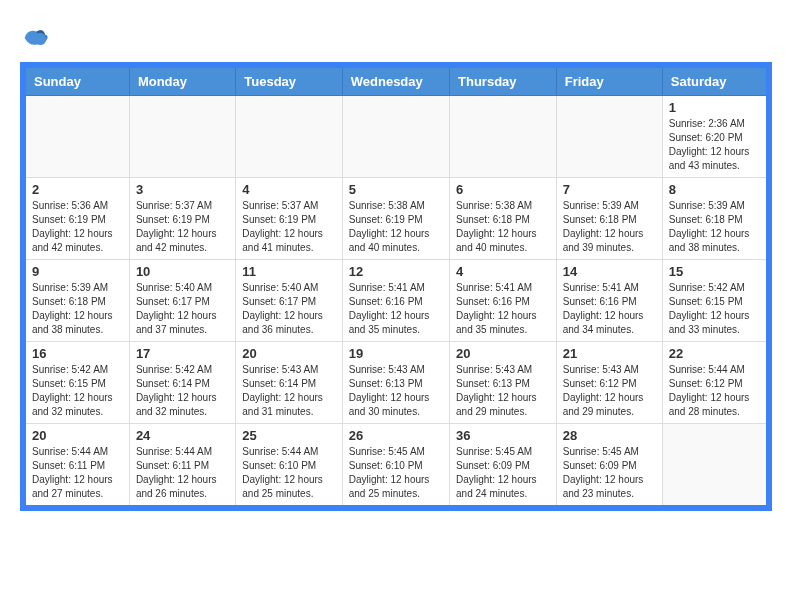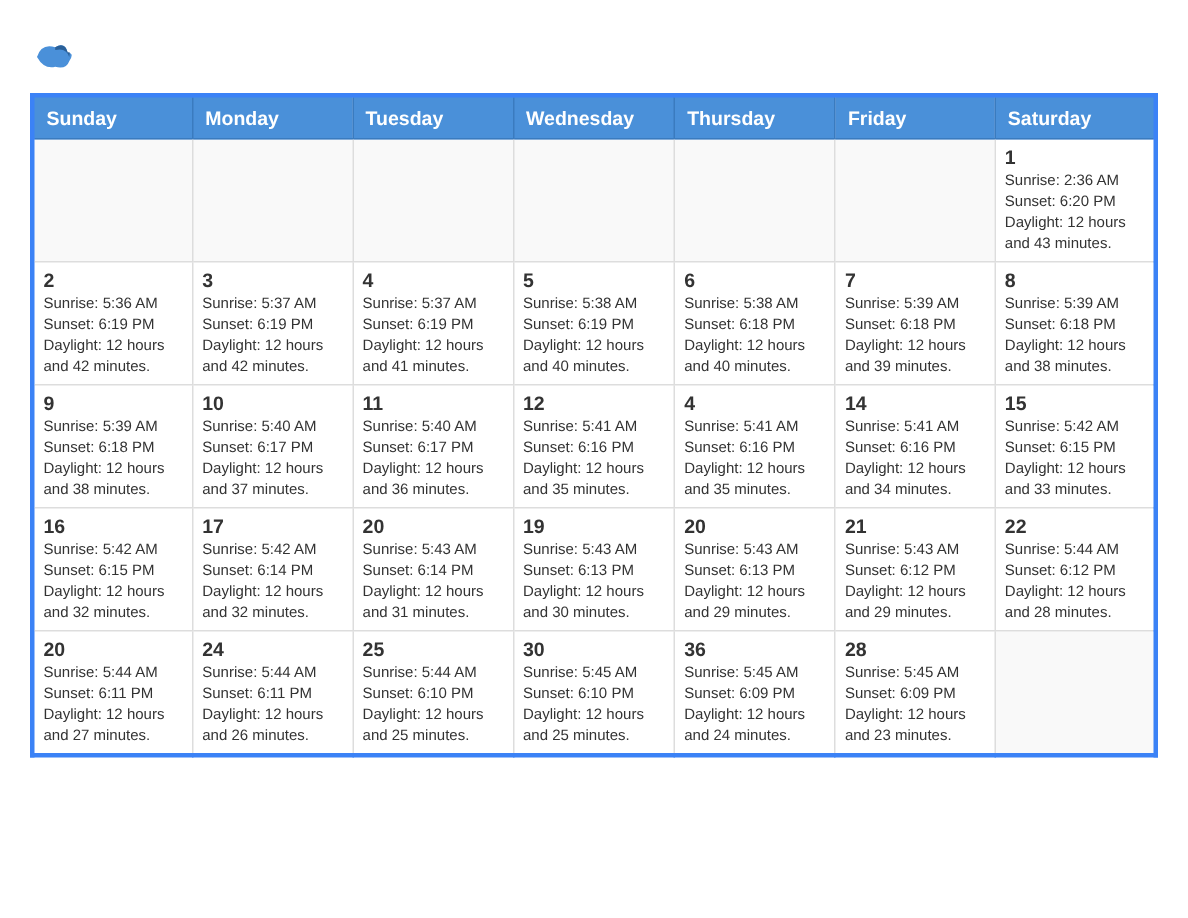--- a/index.html
+++ b/index.html
@@ -50,21 +50,21 @@
       font-weight: bold;
       color: #333;
     }
     .location {
       font-size: 15px;
       color: #555;
     }
     .calendar {
       width: 100%;
       border-collapse: collapse;
-      border: 3px solid #3b82f6;
+      border: 6px solid #3b82f6;
     }
     .calendar th {
       background-color: #4a90d9;
       color: #fff;
       font-size: 13px;
       font-weight: bold;
       padding: 6px 8px;
       text-align: left;
       border: 1px solid #3a7bbf;
     }
@@ -310,21 +310,21 @@
 and 26 minutes.</div>
         </td>
         <td>
           <span class="day-number">25</span>
           <div class="day-info">Sunrise: 5:44 AM
 Sunset: 6:10 PM
 Daylight: 12 hours
 and 25 minutes.</div>
         </td>
         <td>
-          <span class="day-number">30</span>
+          <span class="day-number">26</span>
           <div class="day-info">Sunrise: 5:45 AM
 Sunset: 6:10 PM
 Daylight: 12 hours
 and 25 minutes.</div>
         </td>
         <td>
           <span class="day-number">36</span>
           <div class="day-info">Sunrise: 5:45 AM
 Sunset: 6:09 PM
 Daylight: 12 hours

